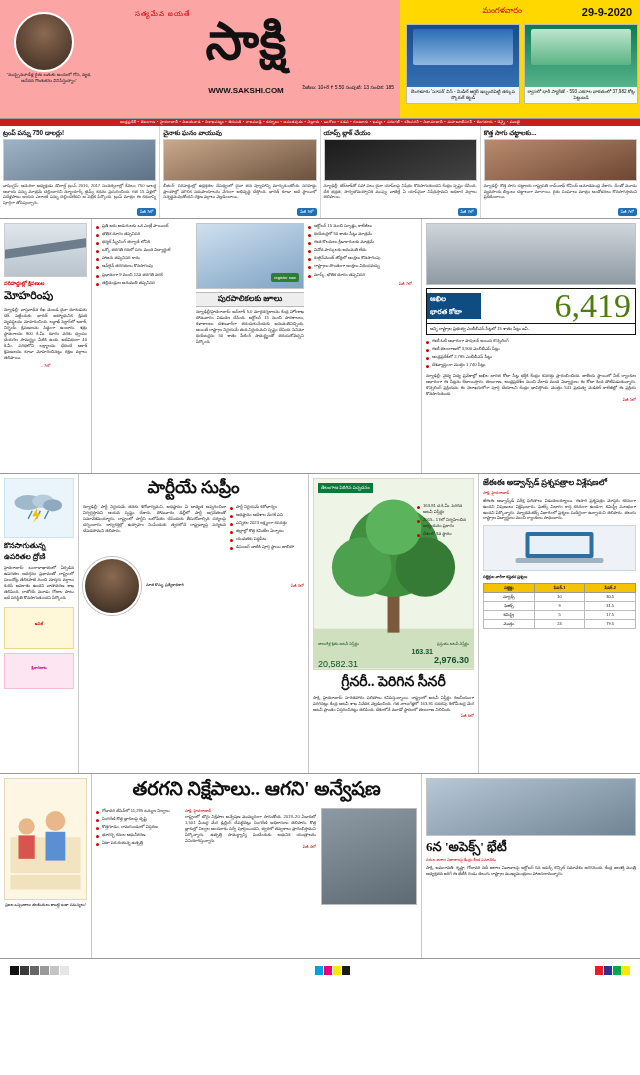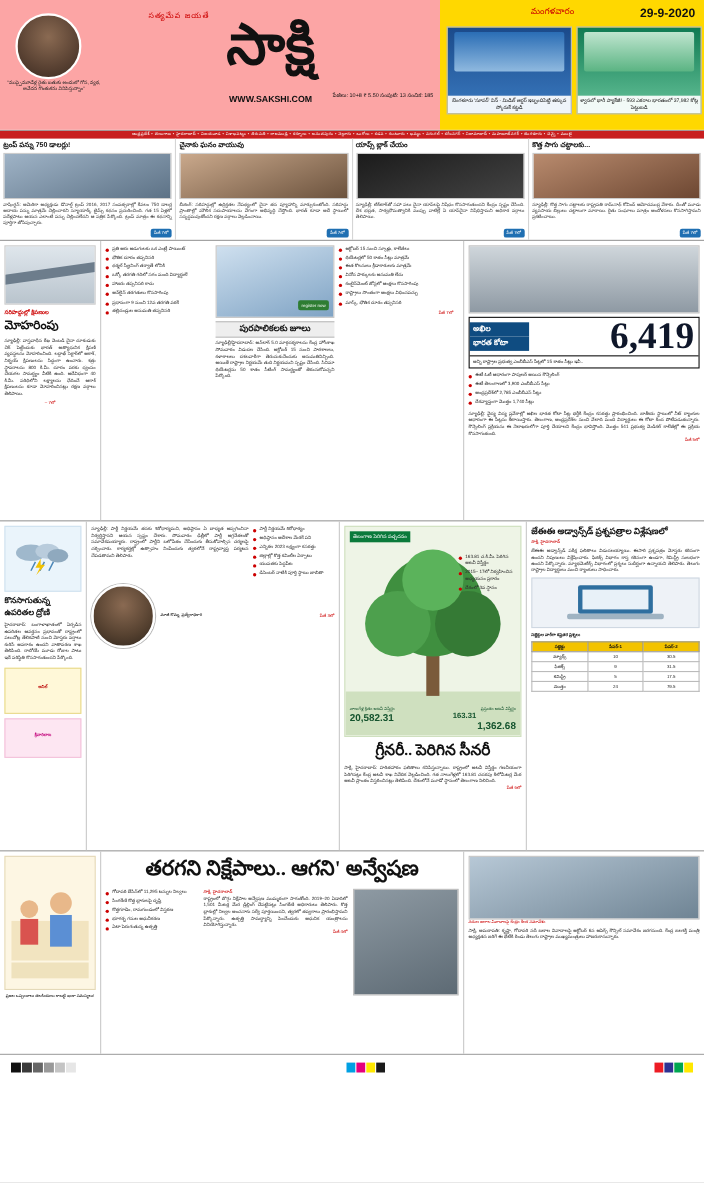--- a/index.html
+++ b/index.html
@@ -56,21 +56,21 @@
   .band2{height:255px;}
   .b2-c1{width:92px;border-right:1px solid #c9c9c9;}
   .rocket{height:52px;background:linear-gradient(180deg,#dfe6ec,#b9c4cd);border:1px solid #ccc;position:relative;overflow:hidden;}
   .rocket:after{content:"";position:absolute;left:-10%;top:38%;width:120%;height:9px;background:#6d7d8c;transform:rotate(-8deg);}
   .b2-c2{width:330px;border-right:1px solid #c9c9c9;}
   .bigtitle{font-size:30px;text-align:center;letter-spacing:1px;margin:2px 0 4px;}
   .photo{background:linear-gradient(160deg,#cfd8de,#9aa7b2);border:1px solid #c4c4c4;}
   .b2-c3{width:auto;flex:1;}
   .statbox{border:1px solid #111;background:#fff;}
   .stat-top{background:#0f4c81;color:#fff;font-size:7px;font-weight:bold;padding:2px 3px;}
-  .stat-num{font-family:"Liberation Serif",serif;font-size:34px;font-weight:bold;color:#0f172a;text-align:right;padding-right:4px;line-height:1;}
+  .stat-num{font-family:"Liberation Serif",serif;font-size:34px;font-weight:normal;color:#4d7c0f;text-align:right;padding-right:4px;line-height:1;}
   .stat-sub{font-size:4.2px;color:#222;padding:2px 3px;border-top:1px solid #111;}
   .stetho{height:60px;background:linear-gradient(180deg,#cfd6db,#8e99a3);border:1px solid #c2c2c2;}
 
   
   .band3{height:300px;}
   .b3-c1{width:79px;border-right:1px solid #c9c9c9;}
   .weather{height:58px;background:#eaf4fb;border:1px solid #cfe2ef;position:relative;}
   .b3-c2{width:230px;border-right:1px solid #c9c9c9;}
   .b3-c3{width:170px;border-right:1px solid #c9c9c9;}
   .b3-c4{flex:1;}
@@ -250,20 +250,21 @@
 
       <div class="yellowad" style="margin-top:6px">
         <div class="small center" style="padding-top:14px;font-weight:bold;color:#b00;">అనిల్</div>
       </div>
       <div class="pinkad" style="margin-top:4px">
         <div class="small center" style="padding-top:12px;font-weight:bold;color:#c2007a;">శ్రీవారిబాట</div>
       </div>
     </div>
 
     <div class="col b3-c2">
+      <div class="hl center" style="font-size:17px;margin-bottom:3px">పార్టీయే సుప్రీం</div>
       <div style="display:flex;gap:4px;">
         <div style="flex:1">
           <div class="body-txt">న్యూఢిల్లీ: పార్టీ నిర్ణయమే తనకు శిరోధార్యమని, అధిష్ఠానం ఏ బాధ్యత అప్పగించినా నిర్వర్తిస్తానని ఆయన స్పష్టం చేశారు. సోమవారం ఢిల్లీలో పార్టీ అగ్రనేతలతో సమావేశమయ్యారు. రాష్ట్రంలో పార్టీని బలోపేతం చేసేందుకు తీసుకోవాల్సిన చర్యలపై చర్చించారు. కార్యకర్తల్లో ఉత్సాహం నింపేందుకు త్వరలోనే రాష్ట్రవ్యాప్త పర్యటన చేపడతామని తెలిపారు.</div>
         </div>
         <div style="width:74px" class="bul">
           <div>పార్టీ నిర్ణయమే శిరోధార్యం</div>
           <div>అధిష్ఠానం ఆదేశాల మేరకే పని</div>
           <div>ఎన్నికల 2023 లక్ష్యంగా కసరత్తు</div>
           <div>జిల్లాల్లో కొత్త కమిటీల ఏర్పాటు</div>
           <div>యువతకు పెద్దపీట</div>
@@ -282,23 +283,23 @@
         <div class="greenbadge">తెలంగాణ పెరిగిన పచ్చదనం</div>
         <svg viewBox="0 0 160 190" width="100%" height="100%">
           <rect x="0" y="150" width="160" height="40" fill="#cfe0bf"></rect>
           <rect x="74" y="96" width="12" height="58" fill="#7a5a3a"></rect>
           <circle cx="80" cy="72" r="46" fill="#3f8f3f"></circle>
           <circle cx="48" cy="88" r="30" fill="#4da04d"></circle>
           <circle cx="112" cy="88" r="30" fill="#357a35"></circle>
           <circle cx="80" cy="48" r="28" fill="#5bb35b"></circle>
         </svg>
         <div class="small" style="position:absolute;left:4px;bottom:22px;width:52px;color:#14532d;">నాలుగేళ్ల క్రితం అటవీ విస్తీర్ణం</div>
-        <div style="position:absolute;left:4px;bottom:12px;font-size:9px;font-weight:bold;color:#14532d;">20,582.31</div>
+        <div style="position:absolute;left:4px;bottom:0;font-size:9px;font-weight:normal;color:#14532d;">20,582.31</div>
         <div class="small" style="position:absolute;right:4px;bottom:22px;width:52px;text-align:right;color:#14532d;">ప్రస్తుతం అటవీ విస్తీర్ణం</div>
-        <div style="position:absolute;right:4px;bottom:4px;font-size:9px;font-weight:bold;color:#14532d;text-align:right;">1,362.68</div>
+        <div style="position:absolute;right:4px;bottom:4px;font-size:9px;font-weight:bold;color:#14532d;text-align:right;">2,976.30</div>
         <div class="bul" style="position:absolute;right:4px;top:24px;width:52px;">
           <div>163.81 చ.కి.మీ. పెరిగిన అటవీ విస్తీర్ణం</div>
           <div>2015– 17లో నిర్వహించిన అధ్యయనం ప్రకారం</div>
           <div>దేశంలో 3వ స్థానం</div>
         </div>
         <div style="position:absolute;right:40px;bottom:14px;font-size:7px;font-weight:bold;color:#14532d;">163.31</div>
       </div>
       <div class="hl center" style="font-size:14px;margin:4px 0 2px">గ్రీనరీ.. పెరిగిన సీనరీ</div>
       <div class="body-txt">సాక్షి, హైదరాబాద్: హరితహారం ఫలితాలు కనిపిస్తున్నాయి. రాష్ట్రంలో అటవీ విస్తీర్ణం గణనీయంగా పెరిగినట్లు కేంద్ర అటవీ శాఖ నివేదిక వెల్లడించింది. గత నాలుగేళ్లలో 163.81 చదరపు కిలోమీటర్ల మేర అటవీ ప్రాంతం విస్తరించినట్లు తెలిపింది. దేశంలోనే మూడో స్థానంలో తెలంగాణ నిలిచింది.</div>
       <div class="byline" style="text-align:right">పేజీ 6లో</div>
@@ -381,20 +382,21 @@
           <div class="byline" style="text-align:right">పేజీ 4లో</div>
         </div>
         <div style="width:96px">
           <div class="photo2"></div>
         </div>
       </div>
     </div>
 
     <div class="col b4-c3">
       <div class="photo" style="height:56px;background:linear-gradient(160deg,#b7c8d6,#6f8494);"></div>
+      <div class="hl" style="font-size:13px;margin:3px 0 1px">6న 'అపెక్స్' భేటీ</div>
       <div class="small" style="color:#c00;margin-bottom:2px">నదుల జలాల వివాదాలపై కేంద్రం కీలక సమావేశం</div>
       <div class="body-txt">సాక్షి, అమరావతి: కృష్ణా, గోదావరి నదీ జలాల వివాదాలపై అక్టోబర్ 6న అపెక్స్ కౌన్సిల్ సమావేశం జరగనుంది. కేంద్ర జలశక్తి మంత్రి అధ్యక్షతన జరిగే ఈ భేటీకి రెండు తెలుగు రాష్ట్రాల ముఖ్యమంత్రులు హాజరుకానున్నారు.</div>
     </div>
   </div>
 
   <div class="footer">
     <div class="greys">
       <div class="gr" style="background:#111"></div>
       <div class="gr" style="background:#3a3a3a"></div>
       <div class="gr" style="background:#666"></div>

